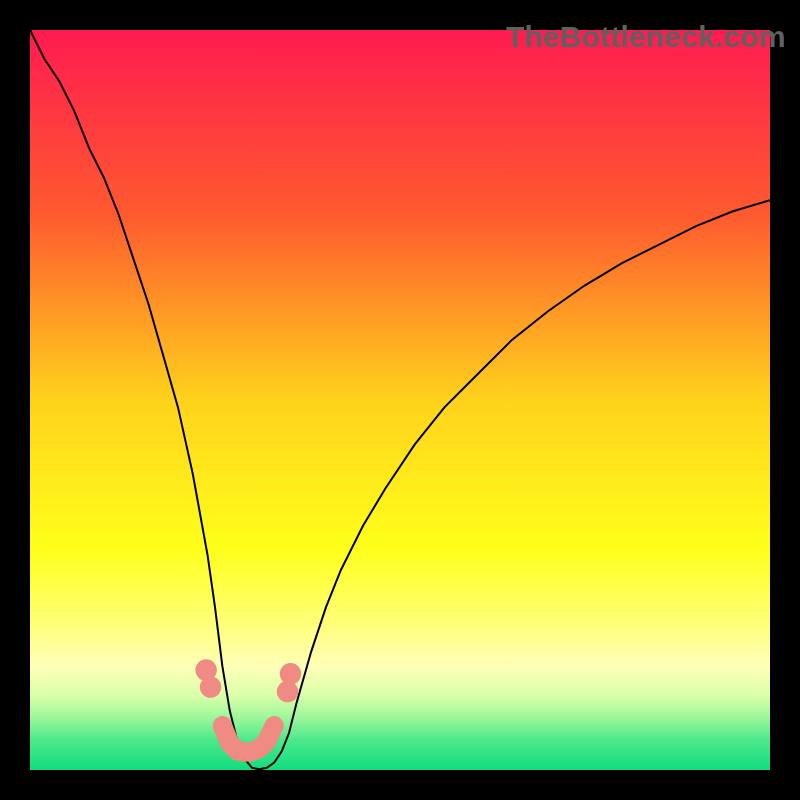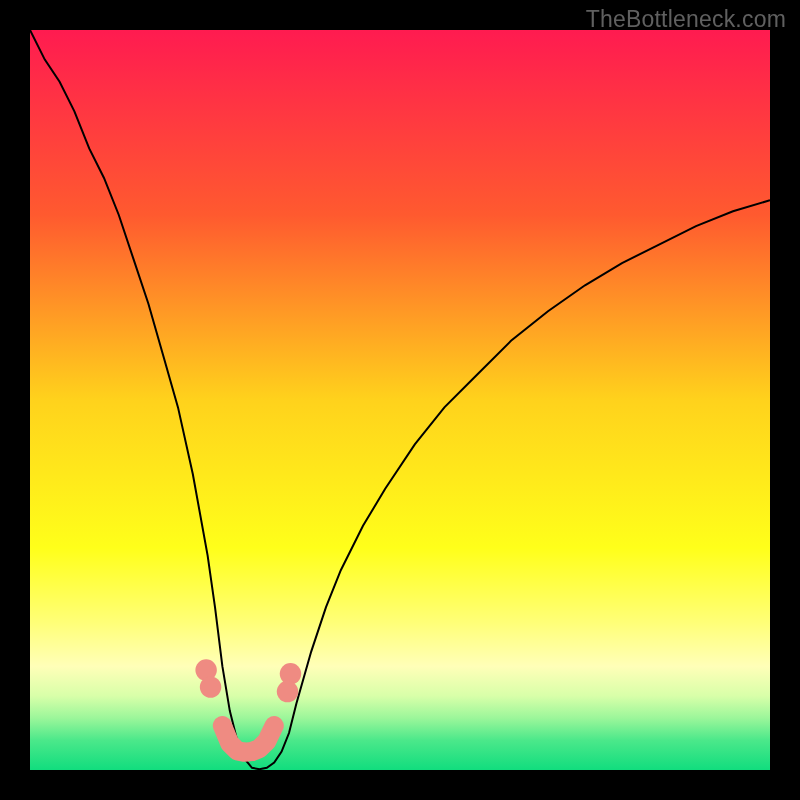--- a/index.html
+++ b/index.html
@@ -19,25 +19,25 @@
   .plot-area {
     position: absolute;
     left: 30px;
     top: 30px;
     width: 740px;
     height: 740px;
     overflow: hidden;
   }
   .watermark {
     position: absolute;
-    top: 6px;
+    top: 20px;
     right: 14px;
     color: #606060;
-    font-size: 23px;
-    font-weight: 400;
+    font-size: 30px;
+    font-weight: 700;
     letter-spacing: 0.2px;
   }
   svg { display: block; }
 </style>
 </head>
 <body>
 
 <div class="frame">
   <div class="plot-area">
     <svg id="chart-svg" width="740" height="740" viewBox="0 0 740 740">

